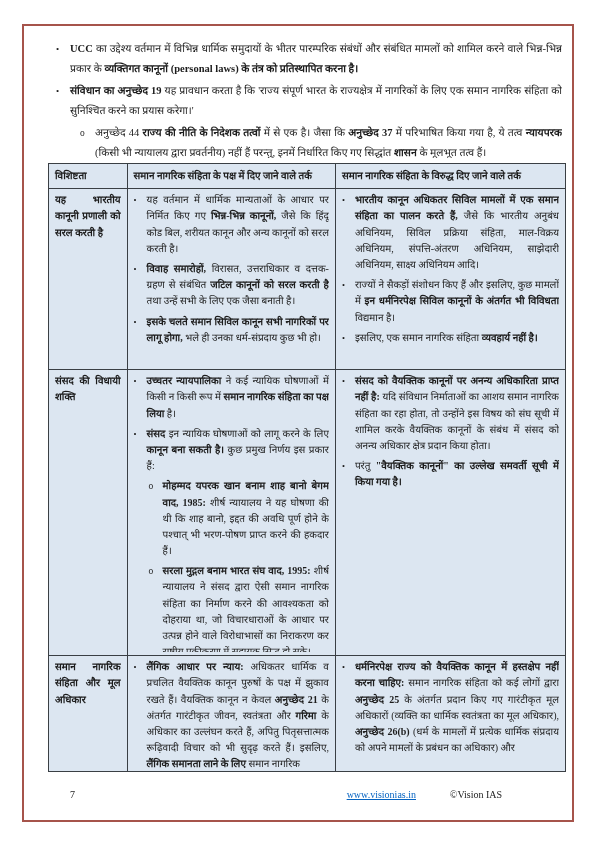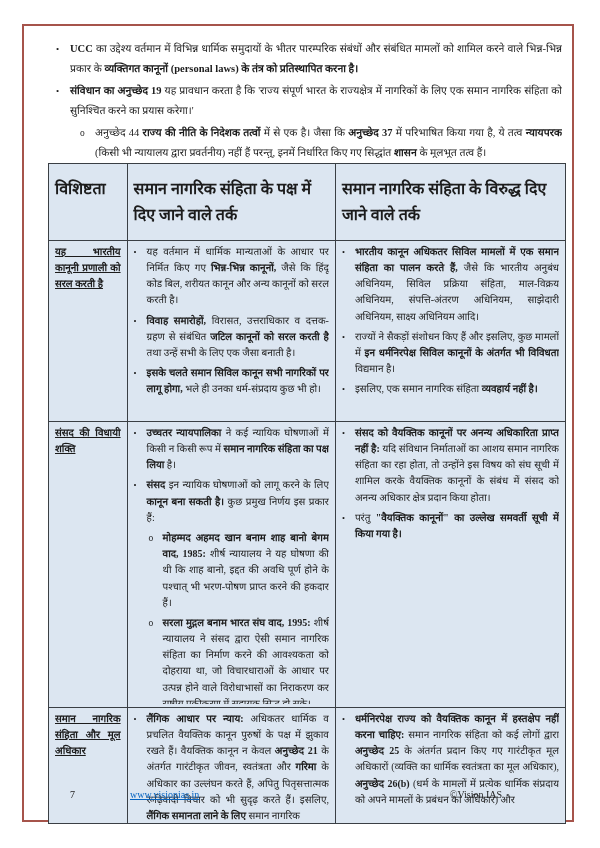--- a/index.html
+++ b/index.html
@@ -27,37 +27,37 @@
   .b{font-weight:bold;}
 
   
   table.cmp{
     width:518px;border-collapse:collapse;table-layout:fixed;
     background:#dce6f1;font-size:10px;line-height:1.62;
   }
   table.cmp th,table.cmp td{
     border:1px solid #3a3f44;padding:3px 6px;vertical-align:top;box-sizing:border-box;
   }
-  table.cmp th{text-align:left;font-weight:bold;font-size:16px;padding:12px 6px;}
+  table.cmp th{text-align:left;font-weight:bold;font-size:10px;padding:4px 6px;}
   col.c1{width:15.2%;} col.c2{width:40.3%;} col.c3{width:44.5%;}
-  .feature{font-weight:bold;text-align:justify;text-decoration:underline;}
+  .feature{font-weight:bold;text-align:justify;}
   .cellbox{overflow:hidden;}
   .r1 .cellbox{height:174px;} .r2 .cellbox{height:279px;} .r3 .cellbox{height:109px;}
   table.cmp .li{display:flex;margin-bottom:4px;text-align:justify;}
   table.cmp .li.lvl2{padding-left:15px;}
   table.cmp .glyph{flex:0 0 13px;font-size:8.5px;line-height:16px;}
   table.cmp .lvl2 .glyph{flex:0 0 14px;font-size:9.5px;}
 
   
   .footer{
     position:absolute;left:46px;right:36px;top:763px;
     display:flex;align-items:center;font-size:10px;
   }
   .footer .pageno{flex:0 0 60px;text-align:left;}
-  .footer .mid{flex:1;text-align:left;}
+  .footer .mid{flex:1;text-align:right;}
   .footer .copy{flex:0 0 120px;text-align:center;}
   a.site{color:#0563c1;text-decoration:underline;cursor:pointer;}
 </style>
 </head>
 <body>
 
 <div class="frame">
   <div class="content">
 
     <div class="intro">
@@ -135,21 +135,21 @@
                 <div class="li lvl1">
                   <span class="glyph">•</span>
                   <span class="litext"><span class="b">उच्चतर न्यायपालिका</span><span> ने कई न्यायिक घोषणाओं में किसी न किसी रूप में </span><span class="b">समान नागरिक संहिता का पक्ष लिया</span><span> है।</span></span>
                 </div>
                 <div class="li lvl1">
                   <span class="glyph">•</span>
                   <span class="litext"><span class="b">संसद</span><span> इन न्यायिक घोषणाओं को लागू करने के लिए </span><span class="b">कानून बना सकती है।</span><span> कुछ प्रमुख निर्णय इस प्रकार हैं:</span></span>
                 </div>
                 <div class="li lvl2">
                   <span class="glyph">o</span>
-                  <span class="litext"><span class="b">मोहम्मद अहमद खान बनाम शाह बानो बेगम वाद, 1985:</span><span> शीर्ष न्यायालय ने यह घोषणा की थी कि शाह बानो, इद्दत की अवधि पूर्ण होने के पश्चात् भी भरण-पोषण प्राप्त करने की हकदार हैं।</span></span>
+                  <span class="litext"><span class="b">मोहम्मद यपरक खान बनाम शाह बानो बेगम वाद, 1985:</span><span> शीर्ष न्यायालय ने यह घोषणा की थी कि शाह बानो, इद्दत की अवधि पूर्ण होने के पश्चात् भी भरण-पोषण प्राप्त करने की हकदार हैं।</span></span>
                 </div>
                 <div class="li lvl2">
                   <span class="glyph">o</span>
                   <span class="litext"><span class="b">सरला मुद्गल बनाम भारत संघ वाद, 1995:</span><span> शीर्ष न्यायालय ने संसद द्वारा ऐसी समान नागरिक संहिता का निर्माण करने की आवश्यकता को दोहराया था, जो विचारधाराओं के आधार पर उत्पन्न होने वाले विरोधाभासों का निराकरण कर राष्ट्रीय एकीकरण में सहायक सिद्ध हो सके।</span></span>
                 </div>
               </div>
             </td>
           <td>
               <div class="cellbox">
                 <div class="li lvl1">

